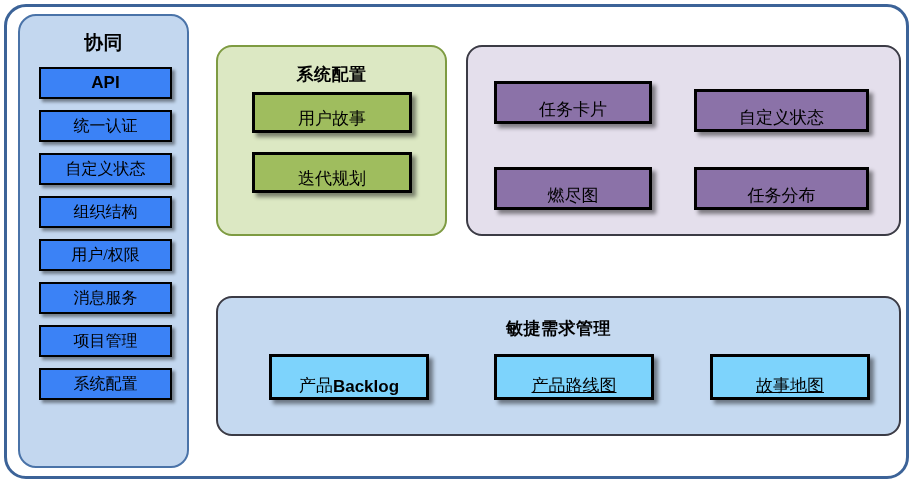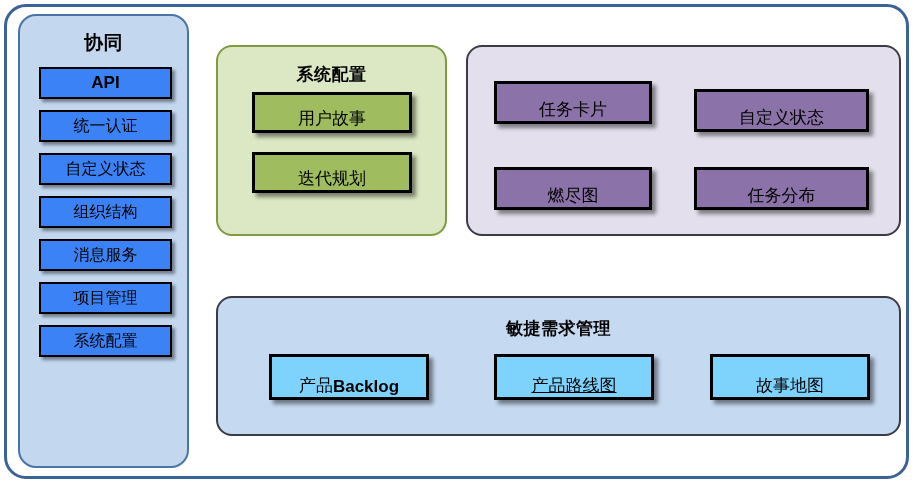--- a/index.html
+++ b/index.html
@@ -165,21 +165,21 @@
 
   
   .p1 { left: 26px;  top: 34px;  width: 158px; height: 43px; }
   .p2 { left: 226px; top: 42px;  width: 175px; height: 43px; }
   .p3 { left: 26px;  top: 120px; width: 158px; height: 43px; }
   .p4 { left: 226px; top: 120px; width: 175px; height: 43px; }
 
   
   .b1 { left: 51px;  top: 56px; width: 160px; height: 46px; }
   .b2 { left: 276px; top: 56px; width: 160px; height: 46px; text-decoration: underline; }
-  .b3 { left: 492px; top: 56px; width: 160px; height: 46px; }
+  .b3 { left: 492px; top: 56px; width: 160px; height: 46px; text-decoration: underline; }
 </style>
 </head>
 <body>
 
 <div id="canvas">
 
   <div class="outer-frame"></div>
 
   <div class="panel sidebar">
     <div class="panel-title">协同</div>
@@ -191,20 +191,23 @@
       <div class="chip">
         <span>统一认证</span>
       </div>
       <div class="chip">
         <span>自定义状态</span>
       </div>
       <div class="chip">
         <span>组织结构</span>
       </div>
       <div class="chip">
+        <span>用户/权限</span>
+      </div>
+      <div class="chip">
         <span>消息服务</span>
       </div>
       <div class="chip">
         <span>项目管理</span>
       </div>
       <div class="chip">
         <span>系统配置</span>
       </div>
     </div>
   </div>

